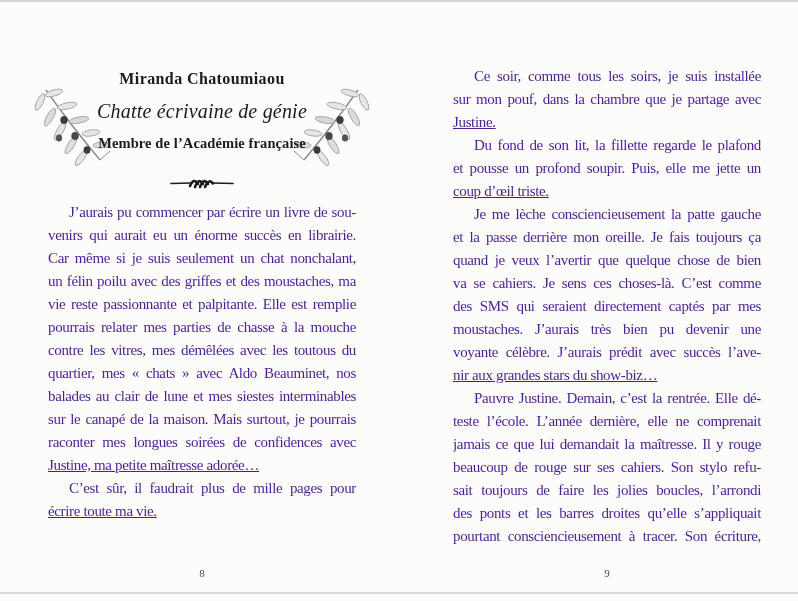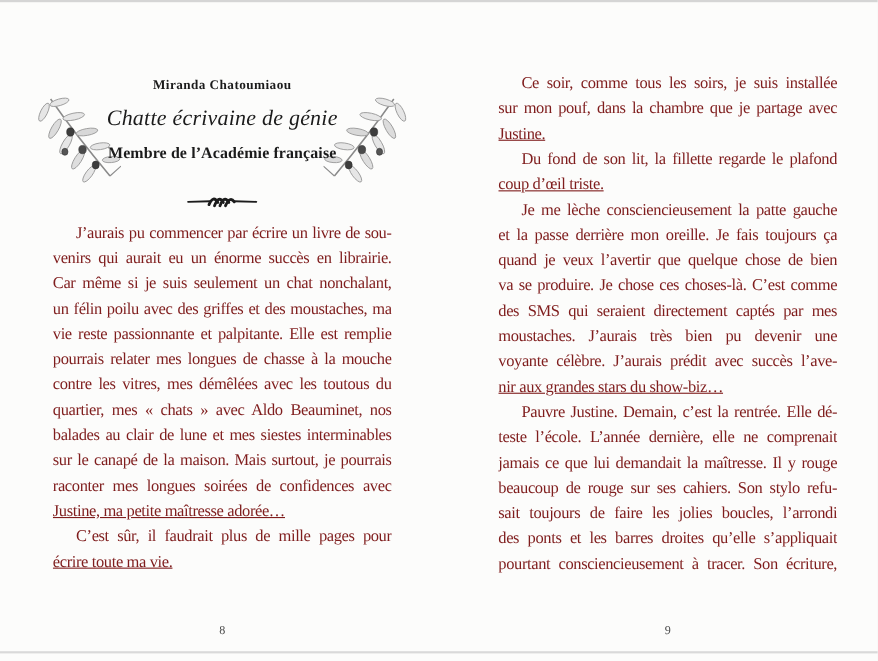--- a/index.html
+++ b/index.html
@@ -16,41 +16,41 @@
   .rule{position:absolute;left:0;right:0;background:#d5d5d5;}
   .rule-top{top:0;height:2px;}
   .rule-bottom{top:592px;height:2px;background:#d9d9d9;}
 
   
   .header{
     position:absolute;left:48px;top:70px;width:308px;
     text-align:center;color:#1b1b1b;
   }
   .author{
-    font-size:12px;font-weight:bold;letter-spacing:0.4px;
+    font-size:16px;font-weight:bold;letter-spacing:0.4px;
     margin:0 0 12px 0;
   }
   .subtitle{
     font-size:20px;font-style:italic;letter-spacing:0.2px;
     margin:0 0 11px 0;
   }
   .affiliation{
     font-size:14.5px;font-weight:bold;letter-spacing:0.1px;
     margin:12px;
   }
   .branch{position:absolute;top:80px;width:80px;height:90px;}
   .branch-left{left:30px;}
   .branch-right{left:294px;transform:scaleX(-1);}
   .divider{position:absolute;left:169px;top:175px;width:66px;height:16px;}
 
   
   .body-text{
     position:absolute;width:308px;
     font-size:15px;line-height:23px;letter-spacing:-0.35px;
-    color:#7f1d1d;
+    color:#4c1d95;
   }
   #left-body{left:48px;top:201px;}
   #right-body{left:453px;top:65px;}
   .line{
     text-align:justify;text-align-last:justify;
     height:23px;overflow:hidden;white-space:normal;
   }
   .line.pend{text-align-last:auto;text-decoration:underline;}
   .line.indent{padding-left:21px;}
 
@@ -133,40 +133,41 @@
       <path d="M36,12 Q40,3 44,8.5" stroke-width="2.6"></path>
     </g>
   </svg>
 
   <div id="left-body" class="body-text">
       <div class="line indent">J’aurais pu commencer par écrire un livre de sou-</div>
       <div class="line">venirs qui aurait eu un énorme succès en librairie.</div>
       <div class="line">Car même si je suis seulement un chat nonchalant,</div>
       <div class="line">un félin poilu avec des griffes et des moustaches, ma</div>
       <div class="line">vie reste passionnante et palpitante. Elle est remplie</div>
-      <div class="line">pourrais relater mes longues de chasse à la mouche</div>
+      <div class="line">pourrais relater mes parties de chasse à la mouche</div>
       <div class="line">contre les vitres, mes démêlées avec les toutous du</div>
       <div class="line">quartier, mes « chats » avec Aldo Beauminet, nos</div>
       <div class="line">balades au clair de lune et mes siestes interminables</div>
       <div class="line">sur le canapé de la maison. Mais surtout, je pourrais</div>
       <div class="line">raconter mes longues soirées de confidences avec</div>
       <div class="line pend">Justine, ma petite maîtresse adorée…</div>
       <div class="line indent">C’est sûr, il faudrait plus de mille pages pour</div>
       <div class="line pend">écrire toute ma vie.</div>
     </div>
   <div id="right-body" class="body-text">
       <div class="line indent">Ce soir, comme tous les soirs, je suis installée</div>
       <div class="line">sur mon pouf, dans la chambre que je partage avec</div>
       <div class="line pend">Justine.</div>
       <div class="line indent">Du fond de son lit, la fillette regarde le plafond</div>
+      <div class="line">et pousse un profond soupir. Puis, elle me jette un</div>
       <div class="line pend">coup d’œil triste.</div>
       <div class="line indent">Je me lèche consciencieusement la patte gauche</div>
       <div class="line">et la passe derrière mon oreille. Je fais toujours ça</div>
       <div class="line">quand je veux l’avertir que quelque chose de bien</div>
-      <div class="line">va se produire. Je chose ces choses-là. C’est comme</div>
+      <div class="line">va se cahiers. Je sens ces choses-là. C’est comme</div>
       <div class="line">des SMS qui seraient directement captés par mes</div>
       <div class="line">moustaches. J’aurais très bien pu devenir une</div>
       <div class="line">voyante célèbre. J’aurais prédit avec succès l’ave-</div>
       <div class="line pend">nir aux grandes stars du show-biz…</div>
       <div class="line indent">Pauvre Justine. Demain, c’est la rentrée. Elle dé-</div>
       <div class="line">teste l’école. L’année dernière, elle ne comprenait</div>
       <div class="line">jamais ce que lui demandait la maîtresse. Il y rouge</div>
       <div class="line">beaucoup de rouge sur ses cahiers. Son stylo refu-</div>
       <div class="line">sait toujours de faire les jolies boucles, l’arrondi</div>
       <div class="line">des ponts et les barres droites qu’elle s’appliquait</div>

